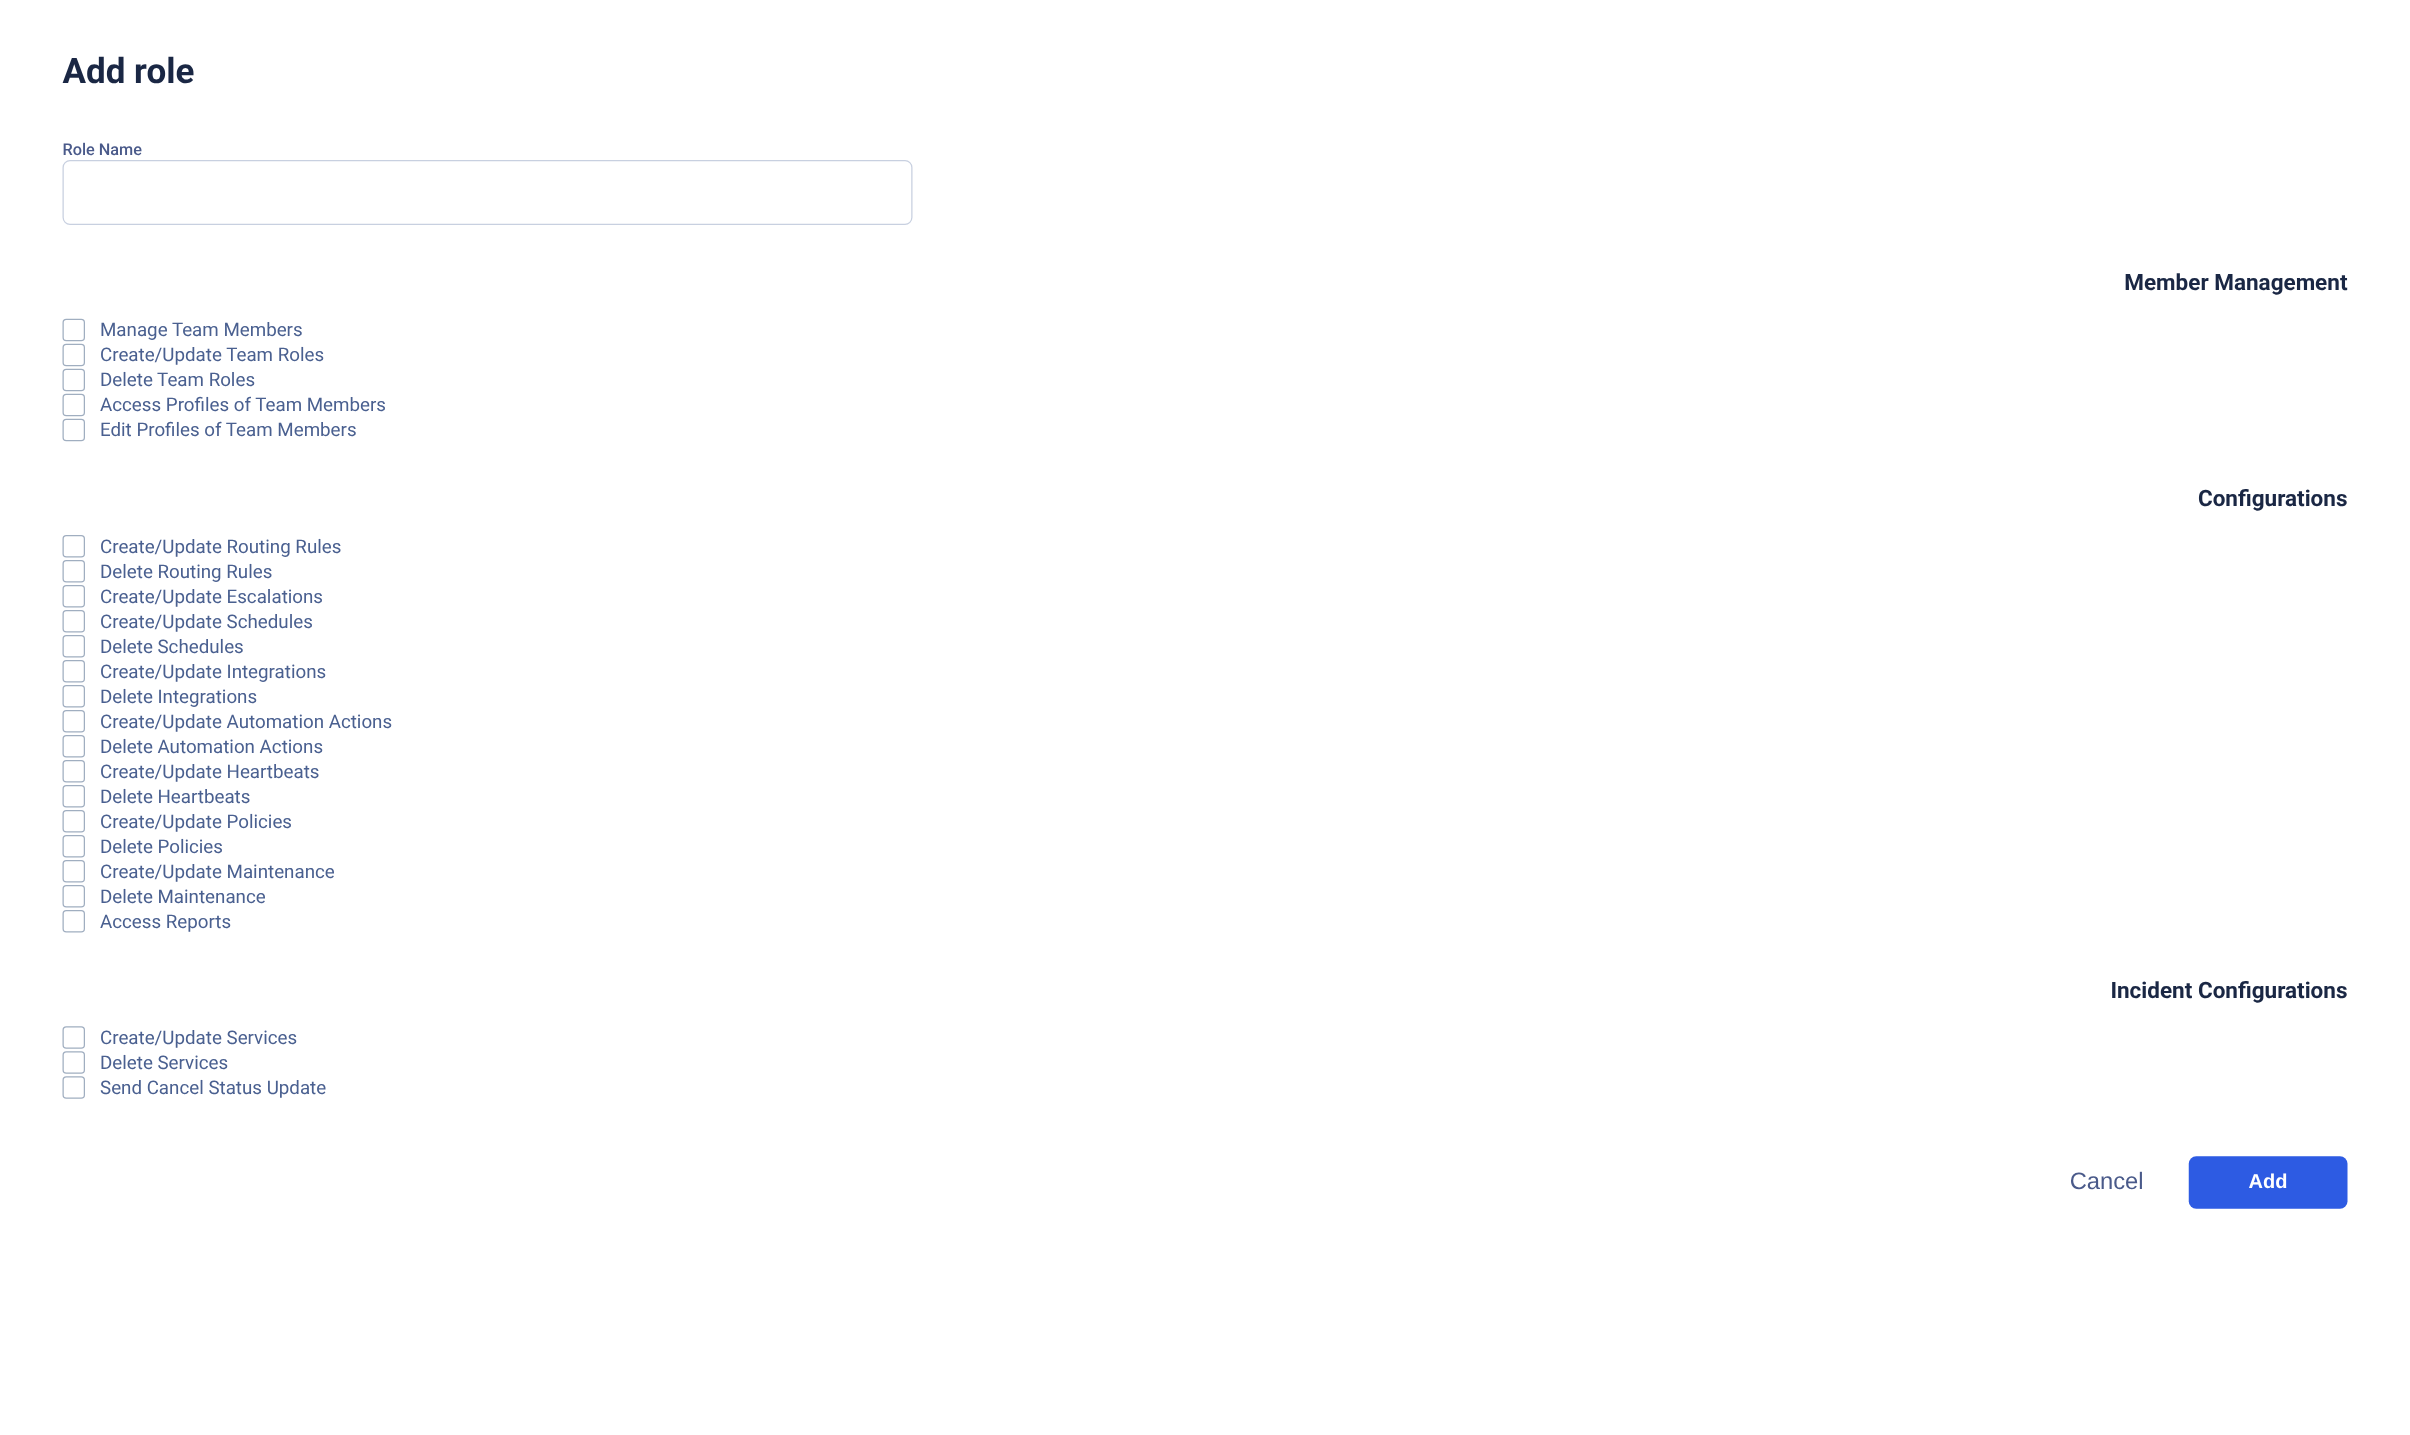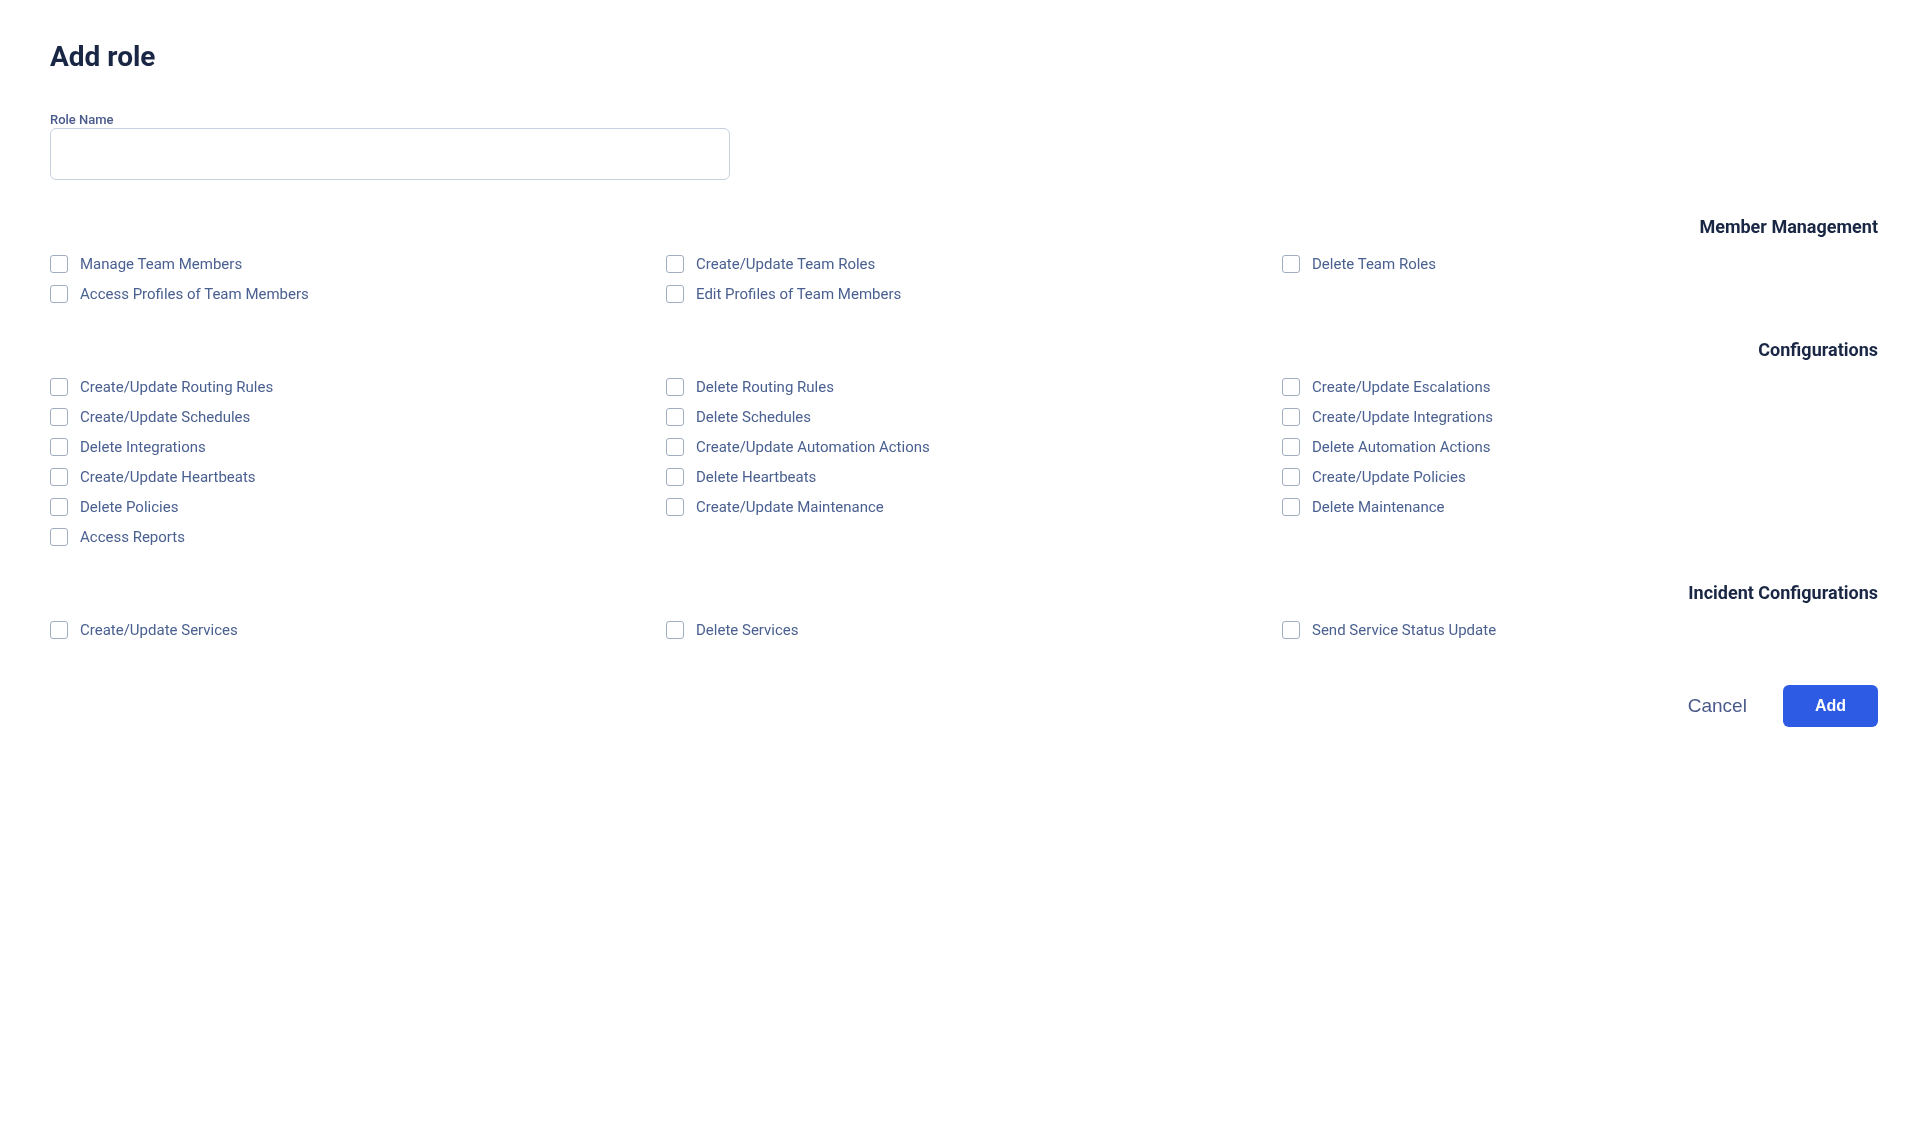--- a/index.html
+++ b/index.html
@@ -48,22 +48,22 @@
       font-size: 18px;
       font-weight: 700;
       color: #1a2744;
       margin-bottom: 18px;
       margin-top: 10px;
       text-align: right;
     }
 
     .permissions-grid {
       display: grid;
-      grid-template-columns: repeat(3, 1fr);
-      gap: 12px 20px;
+      grid-template-columns: repeat(1, 1fr);
+      gap: 2px 20px;
       margin-bottom: 36px;
     }
 
     .permission-item {
       display: flex;
       align-items: center;
       gap: 12px;
     }
 
     .permission-checkbox {
@@ -106,21 +106,21 @@
       cursor: pointer;
       padding: 10px 20px;
       font-weight: 500;
     }
 
     .add-button {
       background: #2d5be3;
       color: #ffffff;
       border: none;
       border-radius: 6px;
-      padding: 12px 32px;
+      padding: 12px 48px;
       font-size: 16px;
       font-weight: 600;
       cursor: pointer;
     }
 
     .section-separator {
       margin-bottom: 20px;
     }
   </style>
 </head>
@@ -234,21 +234,21 @@
         <div class="permission-item">
           <input type="checkbox" class="permission-checkbox" id="create-update-services" style="">
           <label class="permission-label" for="create-update-services">Create/Update Services</label>
         </div>
         <div class="permission-item">
           <input type="checkbox" class="permission-checkbox" id="delete-services" style="">
           <label class="permission-label" for="delete-services">Delete Services</label>
         </div>
         <div class="permission-item">
           <input type="checkbox" class="permission-checkbox" id="send-service-status-update" style="">
-          <label class="permission-label" for="send-service-status-update">Send Service Status Update</label>
+          <label class="permission-label" for="send-service-status-update">Send Cancel Status Update</label>
         </div>
       </div>
     </div>
   </div>
 
 <div class="footer-actions">
   <button class="cancel-button">Cancel</button>
   <button class="add-button">Add</button>
 </div>
 

